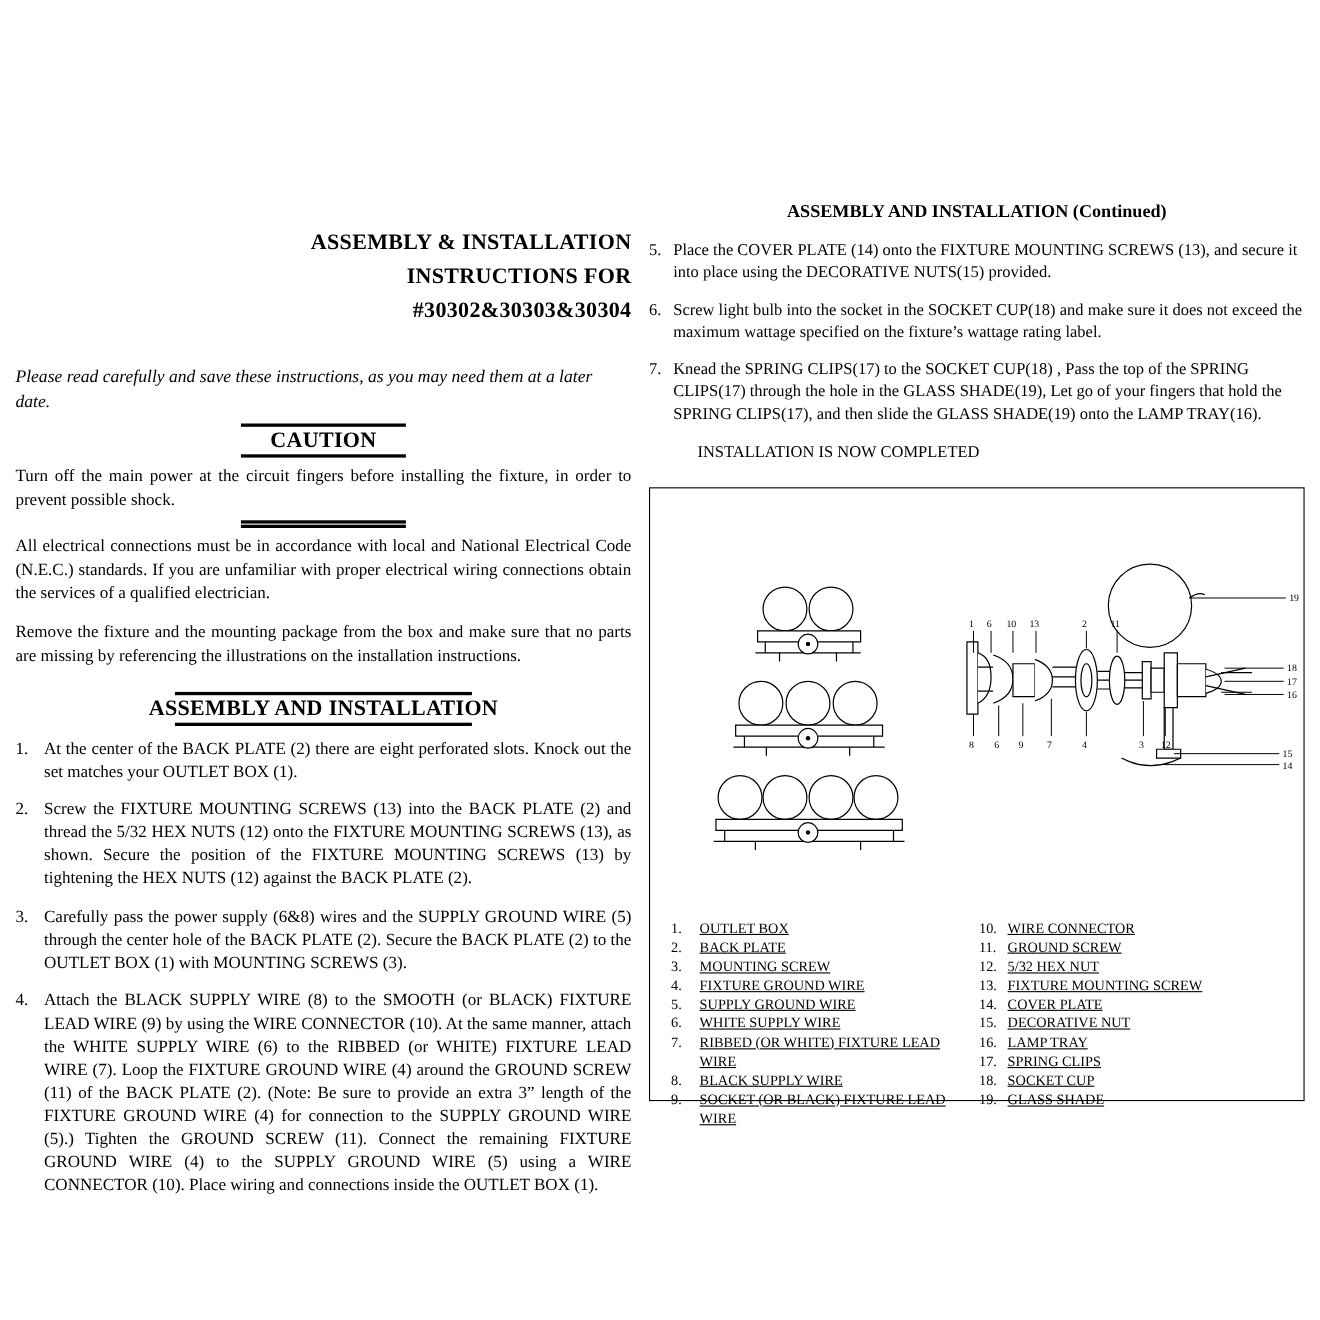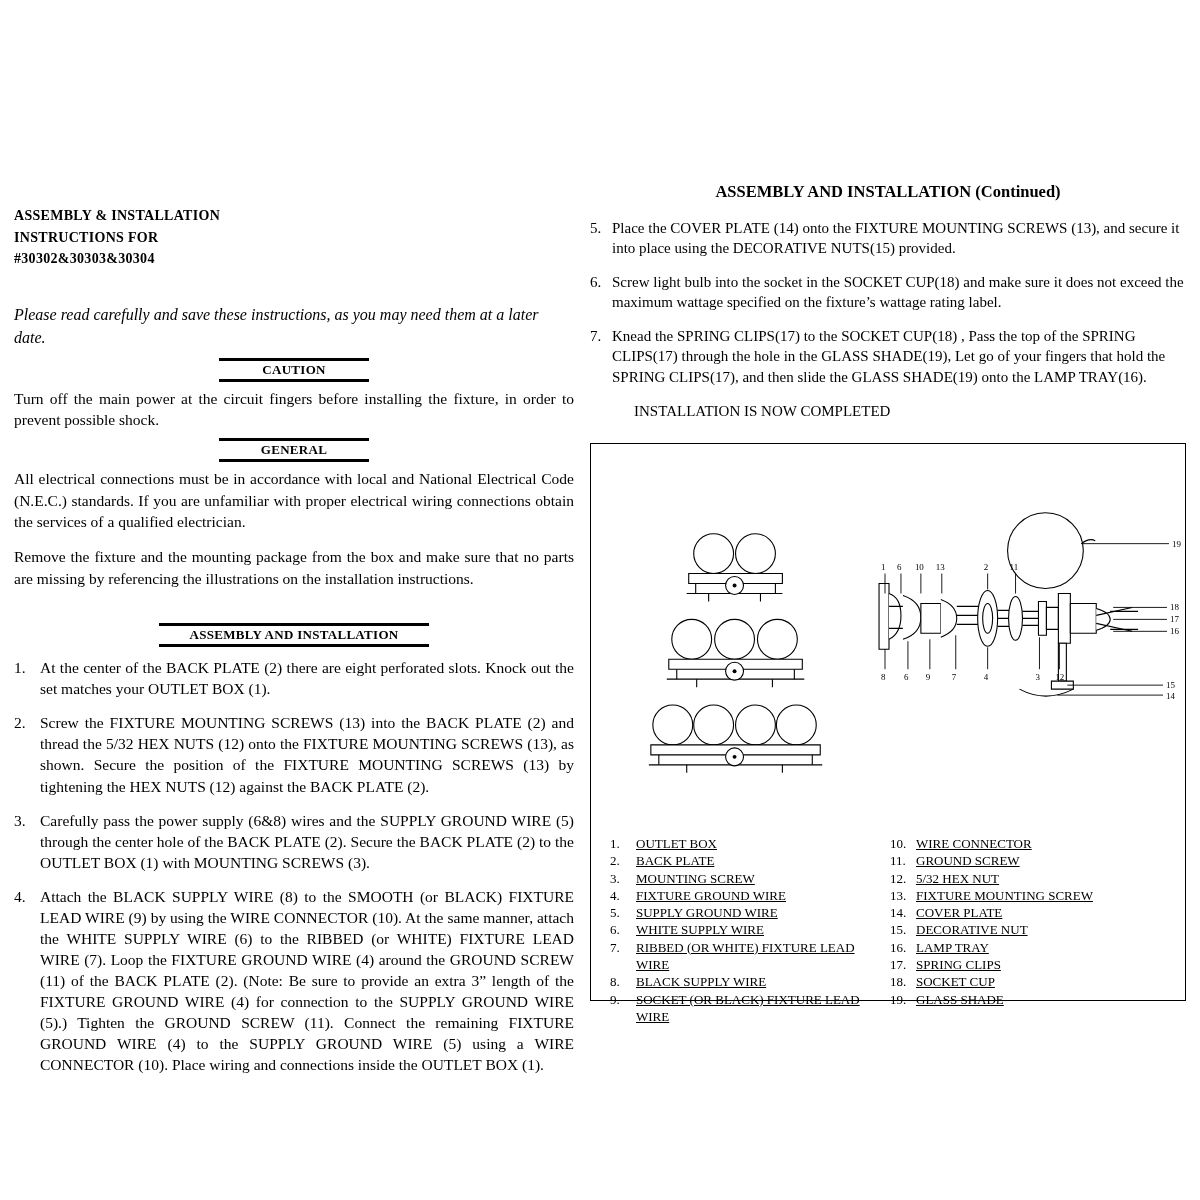--- a/index.html
+++ b/index.html
@@ -23,58 +23,58 @@
   }
 
   
   .col-left {
     position: absolute;
     left: 14px;
     top: 205px;
     width: 560px;
   }
   .title-block {
-    text-align: left;
+    text-align: right;
     font-weight: bold;
-    font-size: 14px;
+    font-size: 20px;
     line-height: 1.55;
     letter-spacing: .3px;
   }
   .intro-italic {
     margin-top: 34px;
     font-style: italic;
     font-size: 16px;
     line-height: 1.42;
   }
   .hr-head {
     width: 150px;
     border: none;
     border-top: 3px solid #000;
     margin: 8px auto 1px auto;
   }
   .section-head {
     text-align: center;
     font-weight: bold;
-    font-size: 13px;
+    font-size: 20px;
     letter-spacing: .3px;
   }
   .section-head-underline {
     width: 150px;
     border: none;
     border-top: 3px solid #000;
     margin: 1px auto 6px auto;
   }
   .body-text {
     font-size: 15.5px;
     line-height: 1.38;
     text-align: justify;
   }
   .gap { height: 14px; }
 
-  .asm-head-wrap { margin-top: 34px; }
+  .asm-head-wrap { margin-top: 22px; }
   .asm-rule {
     width: 270px;
     border: none;
     border-top: 3px solid #000;
     margin: 4px auto 1px auto;
   }
   .asm-rule-bottom {
     width: 270px;
     border: none;
     border-top: 3px solid #000;
@@ -203,21 +203,20 @@
     </div>
 
     <div class="intro-italic">Please read carefully and save these instructions, as you may need them at a later date.</div>
 
     <hr class="hr-head">
     <div class="section-head">CAUTION</div>
     <hr class="section-head-underline">
     <div class="body-text">Turn off the main power at the circuit fingers before installing the fixture, in order to prevent possible shock.</div>
 
     <hr class="hr-head">
-    <div class="section-head">GENERAL</div>
     <hr class="section-head-underline">
     <div class="body-text">All electrical connections must be in accordance with local and National Electrical Code (N.E.C.) standards.  If you are unfamiliar with proper electrical wiring connections obtain the services of a qualified electrician.</div>
     <div class="gap"></div>
     <div class="body-text">Remove the fixture and the mounting package from the box and make sure that no parts are missing by referencing the illustrations on the installation instructions.</div>
 
     <div class="asm-head-wrap">
       <hr class="asm-rule">
       <div class="section-head">ASSEMBLY AND INSTALLATION</div>
       <hr class="asm-rule-bottom">
     </div>

